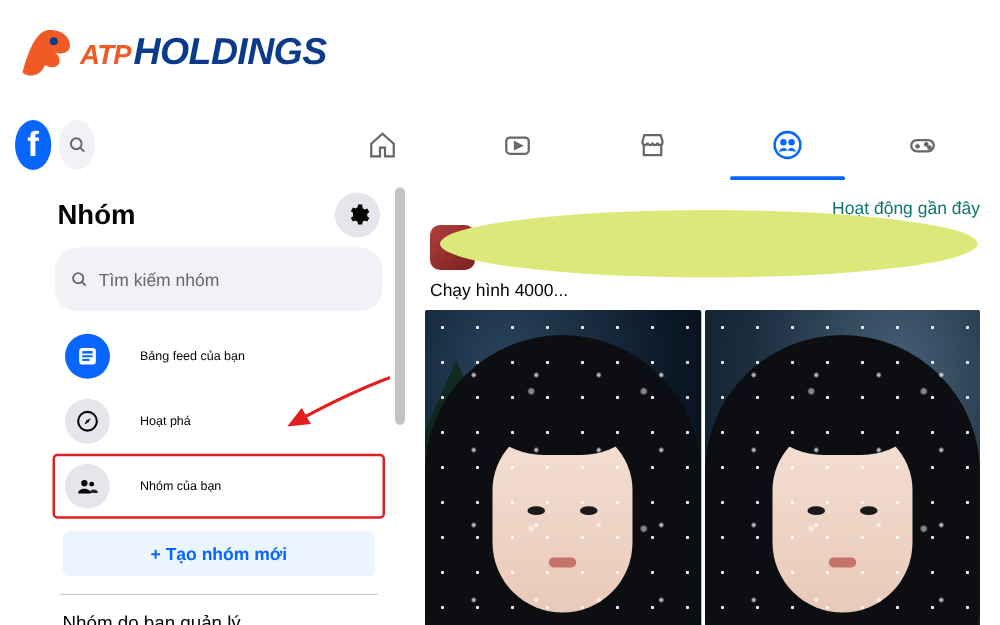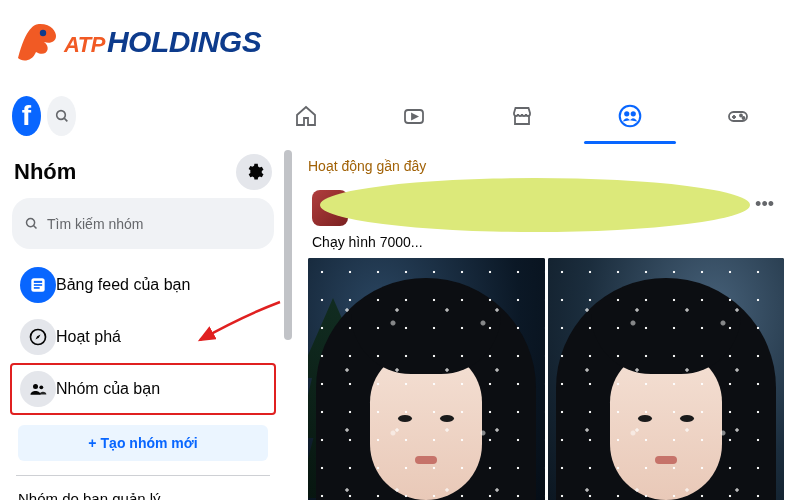--- a/index.html
+++ b/index.html
@@ -92,20 +92,21 @@
       background: #0866ff;
       border-radius: 2px;
     }
     
     
     .layout {
       position: absolute;
       top: 144px;
       left: 0; right: 0; bottom: 0;
       display: flex;
+      padding-left: 32px;
     }
     
     
     .sidebar {
       width: 290px;
       padding: 8px 8px 8px 4px;
       position: relative;
     }
     .sidebar-header {
       display: flex;
@@ -129,22 +130,22 @@
       display: flex; align-items: center;
       padding: 0 12px;
       gap: 8px;
       color: #65676b;
       font-size: 14px;
     }
     .sidebar-item {
       display: flex; align-items: center;
       padding: 8px 10px;
       border-radius: 8px;
-      gap: 0;
-      font-size: 16px;
+      gap: 24px;
+      font-size: 10px;
       color: #050505;
       margin: 0 6px;
     }
     .sidebar-item.highlighted {
       outline: 2px solid #e02020;
       outline-offset: -2px;
       border-radius: 4px;
     }
     .sidebar-icon {
       width: 36px; height: 36px;
@@ -190,22 +191,22 @@
     }
     
     
     .main {
       flex: 1;
       padding: 14px 16px 0 18px;
       overflow: hidden;
     }
     .recent-label {
       font-size: 14px;
-      color: #a16207;
-      margin-bottom: 10px;
+      color: #0f766e;
+      text-align: right;
     }
     .post {
       background: #fff;
       border-radius: 8px;
       position: relative;
     }
     .post-header {
       display: flex; align-items: flex-start;
       gap: 10px;
       padding: 6px 0 6px 4px;
@@ -452,21 +453,21 @@
             <span style="visibility:hidden">hidden text covered by censor blob placeholder pad pad pad</span>
             <span>Ngày</span>
           </div>
         </div>
         <div class="post-dots">
           <span>•••</span>
         </div>
         <div class="censor"></div>
       </div>
 
-      <div class="post-body">Chạy hình 7000...</div>
+      <div class="post-body">Chạy hình 4000...</div>
 
       <div class="images">
         <div class="img-panel a">
           <div class="bg"></div>
           <div class="tree"></div>
           <div class="hair"></div>
           <div class="face"></div>
           <div class="bangs"></div>
           <div class="eye l"></div>
             <div class="eye r"></div>

